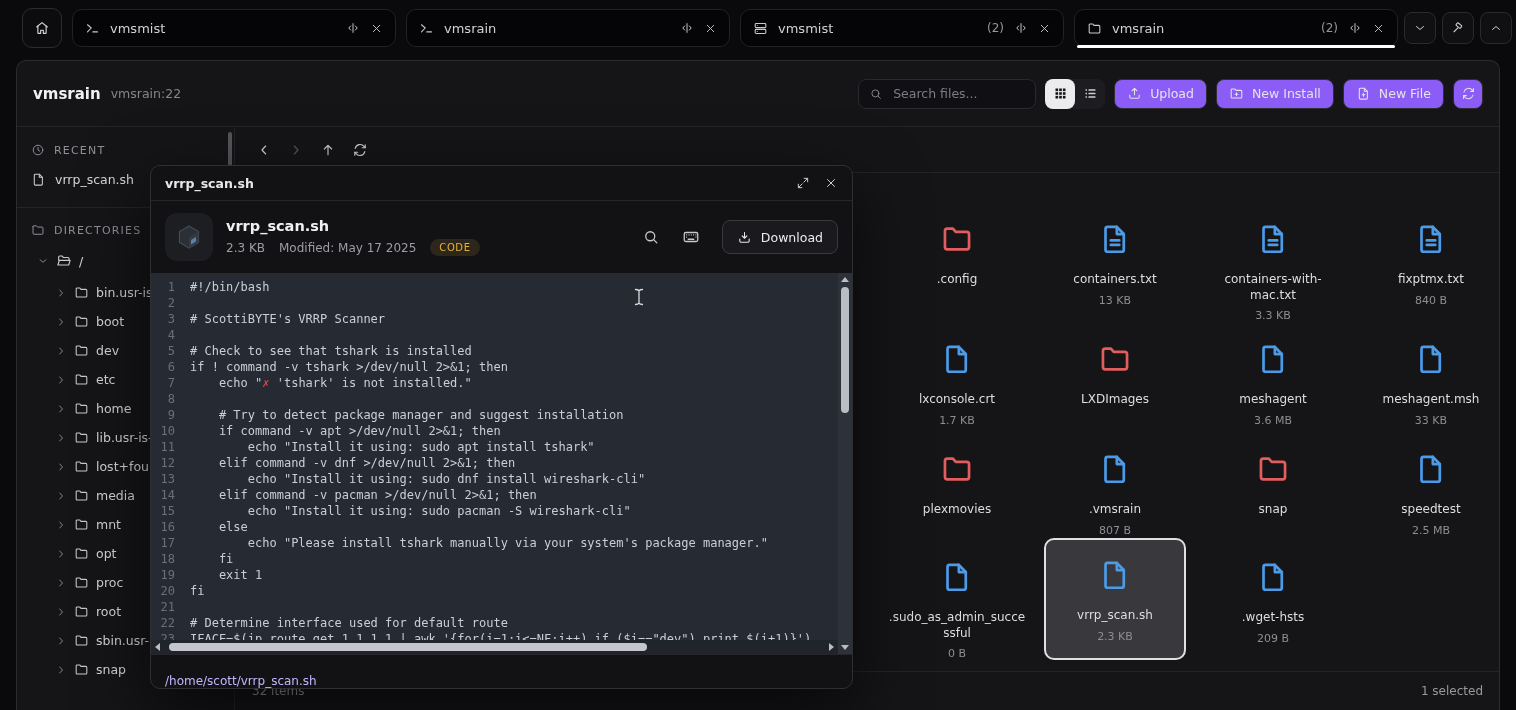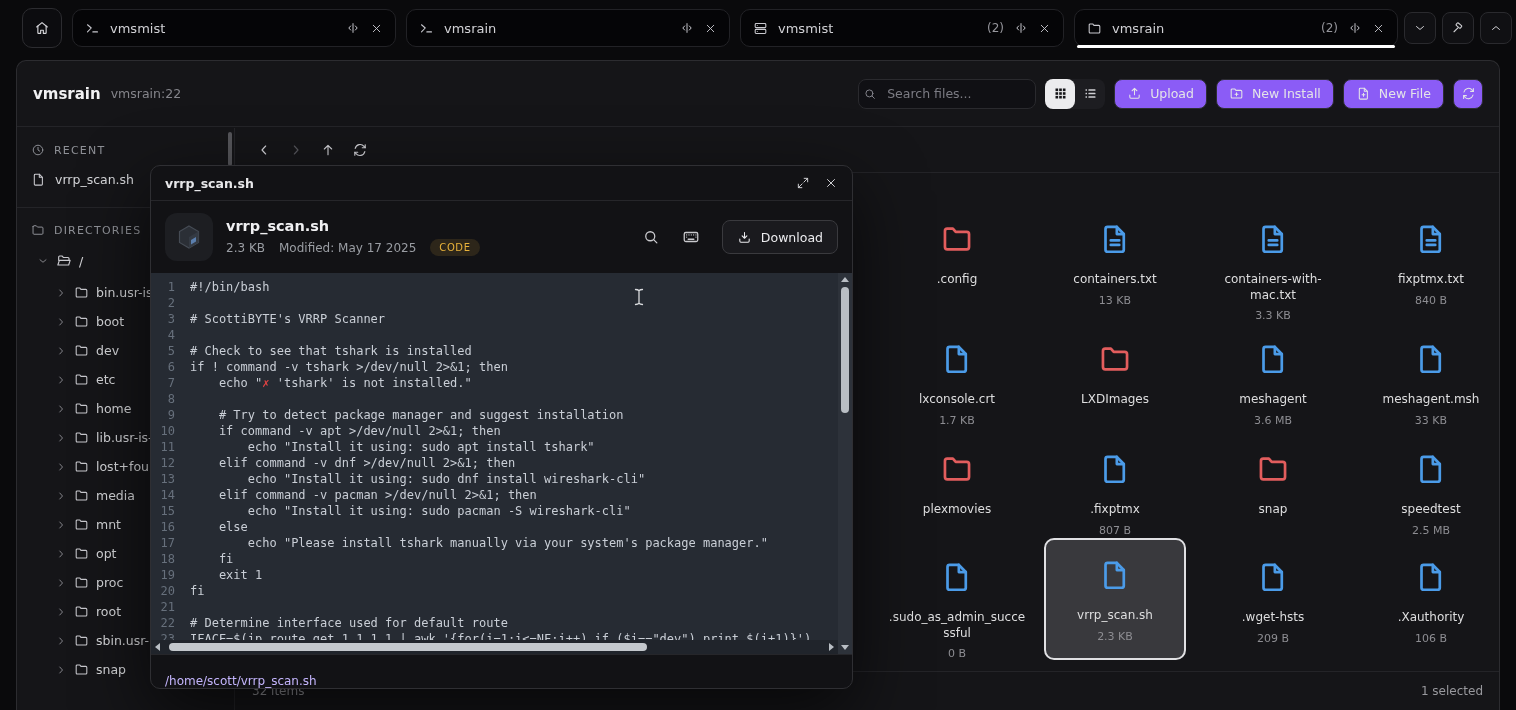--- a/index.html
+++ b/index.html
@@ -25,21 +25,21 @@
           display:flex;align-items:center;justify-content:center;color:#d0d0d4;}
   
   .window{position:absolute;left:16px;top:60px;width:1484px;height:650px;background:#151518;
           border:1px solid #2c2c30;border-bottom:none;border-radius:10px 10px 0 0;box-sizing:border-box;overflow:hidden;}
   .win-header{height:66px;display:flex;align-items:center;padding:0 16px;gap:10px;
               border-bottom:1px solid #242428;box-sizing:border-box;}
   .wtitle{font-size:15px;font-weight:bold;color:#f1f1f3;}
   .wsub{font-size:12.5px;color:#85858b;}
   .hdr-right{margin-left:auto;display:flex;align-items:center;gap:9px;}
   .search{width:178px;height:30px;background:#101014;border:1px solid #2a2a2e;border-radius:8px;
-          display:flex;align-items:center;gap:8px;padding:0 4px;color:#82828a;box-sizing:border-box;}
+          display:flex;align-items:center;gap:8px;padding:0 10px;color:#82828a;box-sizing:border-box;}
   .search input{background:none;border:none;outline:none;color:#d5d5da;font-size:12.5px;width:100%;
           font-family:inherit;}
   .search input::placeholder{color:#7c7c84;}
   .vtoggle{display:flex;background:#1d1d21;border-radius:8px;height:30px;}
   .vseg{width:30px;display:flex;align-items:center;justify-content:center;color:#cfcfd4;border-radius:8px;}
   .vseg.active{background:#ececee;color:#151518;}
   .btn{height:30px;padding:0 12px;display:flex;align-items:center;gap:8px;background:#8b5cf6;
        border:1px solid #2e2e33;border-radius:8px;color:#e4e4e8;font-size:12.5px;white-space:nowrap;box-sizing:border-box;}
   .iconbtn{width:30px;padding:0;justify-content:center;}
   
@@ -583,21 +583,21 @@
           </span>
           <span class="nm">plexmovies</span>
         </div>
         <div class="cell">
           <span style="color:#4b9be8">
             <svg class="ic " viewBox="0 0 24 24">
               <path d="M6.8 3.5h6.5l4.9 5v11c0 .8-.7 1.5-1.5 1.5H6.8c-.8 0-1.5-.7-1.5-1.5V5c0-.8.7-1.5 1.5-1.5z"></path>
               <path d="M13.3 3.5v5h4.9"></path>
             </svg>
           </span>
-          <span class="nm">.fixptmx</span>
+          <span class="nm">.vmsrain</span>
           <span class="sz">807 B</span>
         </div>
         <div class="cell">
           <span style="color:#e25d5d">
             <svg class="ic " viewBox="0 0 24 24">
               <path d="M3.5 6.3c0-.9.7-1.6 1.6-1.6h4l2 2.3h7.8c.9 0 1.6.7 1.6 1.6v9.1c0 .9-.7 1.6-1.6 1.6H5.1c-.9 0-1.6-.7-1.6-1.6V6.3z"></path>
             </svg>
           </span>
           <span class="nm">snap</span>
         </div>
@@ -633,30 +633,20 @@
         </div>
         <div class="cell">
           <span style="color:#4b9be8">
             <svg class="ic " viewBox="0 0 24 24">
               <path d="M6.8 3.5h6.5l4.9 5v11c0 .8-.7 1.5-1.5 1.5H6.8c-.8 0-1.5-.7-1.5-1.5V5c0-.8.7-1.5 1.5-1.5z"></path>
               <path d="M13.3 3.5v5h4.9"></path>
             </svg>
           </span>
           <span class="nm">.wget-hsts</span>
           <span class="sz">209 B</span>
-        </div>
-        <div class="cell">
-          <span style="color:#4b9be8">
-            <svg class="ic " viewBox="0 0 24 24">
-              <path d="M6.8 3.5h6.5l4.9 5v11c0 .8-.7 1.5-1.5 1.5H6.8c-.8 0-1.5-.7-1.5-1.5V5c0-.8.7-1.5 1.5-1.5z"></path>
-              <path d="M13.3 3.5v5h4.9"></path>
-            </svg>
-          </span>
-          <span class="nm">.Xauthority</span>
-          <span class="sz">106 B</span>
         </div>
       </div>
     <div class="statusbar">
       <span>32 items</span>
       <span>1 selected</span>
     </div>
   </div>
 </div>
 
 <div class="modal">

